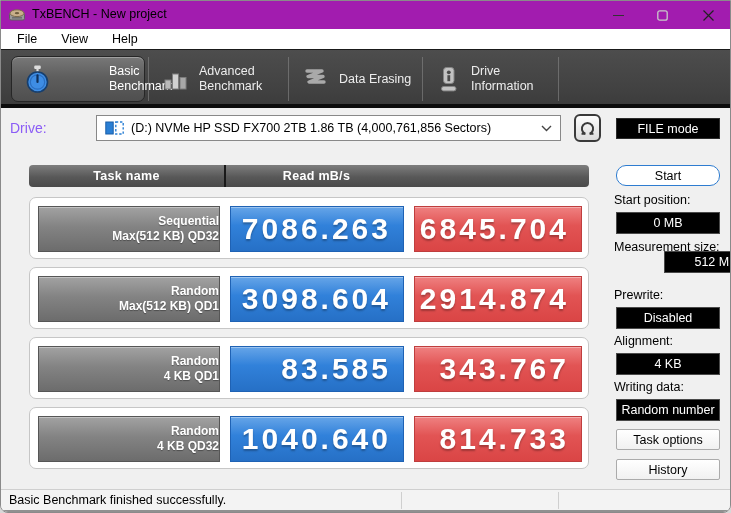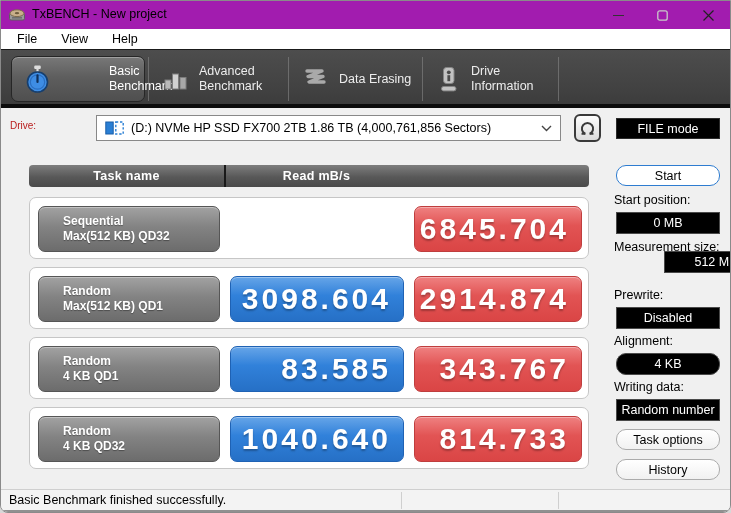--- a/index.html
+++ b/index.html
@@ -21,60 +21,60 @@
   .tabbar{ position:absolute; left:0; top:48px; width:100%; height:59px;
     background:linear-gradient(180deg,#4d4d4d 0%,#424242 70%,#3c3c3c 100%);
     border-top:1px solid #1a1a1a; border-bottom:4px solid #0c0c0c; }
   .tab{ position:absolute; top:6px; height:46px; display:flex; align-items:center; color:#ededed; font-size:12.5px; }
   .tab .tab-label{ line-height:15px; }
   .tab.active{ background:linear-gradient(180deg,#787878 0%,#5e5e5e 45%,#4f4f4f 100%);
     border:1px solid #262626; border-radius:7px; box-shadow:inset 0 1px 0 rgba(255,255,255,.3); color:#fff;gap:48px; }
   .tab-sep{ position:absolute; top:7px; height:44px; width:1px; background:#8c8c8c; opacity:.55; }
   .tab-icon{ margin:0 10px 0 12px; display:flex; }
   
-  .drive-label{ position:absolute; left:9px; top:119px; font-size:10px; color:#b91c1c; }
+  .drive-label{ position:absolute; left:9px; top:119px; font-size:14px; color:#8b5cf6; }
   .drive-select{ position:absolute; left:95px; top:114px; width:465px; height:26px; background:#fff;
     border:1px solid #888; display:flex; align-items:center; padding:0 8px; }
   .drive-select .txt{ font-size:12.5px; color:#000; margin-left:7px; white-space:nowrap; overflow:hidden; }
   .drive-select .chev{ margin-left:auto; display:flex; }
   .refresh-btn{ position:absolute; left:573px; top:113px; width:27px; height:28px;
     background:linear-gradient(180deg,#fdfdfd,#dcdcdc); border:2px solid #3a3a3a; border-radius:6px;
     display:flex; align-items:center; justify-content:center; }
   .filemode-btn{ position:absolute; left:615px; top:117px; width:104px; height:21px; background:#000; color:#fff;
     font-size:12.5px; display:flex; align-items:center; justify-content:center; border:1px solid #2b2b2b; }
   
   .tbl-header{ position:absolute; left:28px; top:164px; width:560px; height:22px; border-radius:4px;
     background:linear-gradient(180deg,#7e7e7e 0%,#585858 55%,#4a4a4a 100%);
     display:grid; grid-template-columns:195px 183px 1fr; align-items:center; }
   .tbl-header .hcell{ text-align:center; color:#fff; font-weight:bold; font-size:12.5px; letter-spacing:.3px; }
   .tbl-header .hcell + .hcell{ border-left:2px solid #191919; height:100%; line-height:22px; }
   .row-card{ position:absolute; left:28px; width:560px; height:62px; background:#fff;
     border:1px solid #c6c6c6; border-radius:7px; }
-  .row-card .btn{ position:absolute; top:8px; height:46px; border-radius:7px; }
+  .row-card .btn{ position:absolute; top:8px; height:46px; border-radius:0;text-align:right; }
   .task-btn{ left:8px; width:182px;
     background:linear-gradient(180deg,#a2a2a2 0%,#838383 45%,#6c6c6c 100%);
     border:1px solid #565656; color:#fff; font-weight:bold; font-size:12px; line-height:15px;
     display:flex; flex-direction:column; justify-content:center; padding-left:24px;
     text-shadow:0 1px 1px rgba(0,0,0,.35); box-shadow:inset 0 1px 0 rgba(255,255,255,.35); }
   .num-btn{ display:flex; align-items:center; justify-content:flex-end; padding-right:12px;
     color:#fff; font-weight:bold; font-size:30px; letter-spacing:3px;
     text-shadow:0 2px 2px rgba(0,0,0,.28); box-shadow:inset 0 1px 0 rgba(255,255,255,.35); }
   .read-btn{ left:200px; width:174px;
     background:linear-gradient(180deg,#66a5e8 0%,#3181da 42%,#2670c6 100%); border:1px solid #1f62b4; }
   .write-btn{ left:384px; width:168px;
     background:linear-gradient(180deg,#ef8181 0%,#e25454 42%,#da4545 100%); border:1px solid #bf3e3e; }
   
   .side-label{ position:absolute; left:613px; font-size:12.5px; color:#000; }
   .black-field{ position:absolute; left:615px; width:104px; height:22px; background:#000; color:#fff;
     font-size:12.5px; display:flex; align-items:center; justify-content:center; border:1px solid #4a4a4a; }
   .start-btn{ position:absolute; left:615px; top:164px; width:104px; height:21px; background:#fff;
     border:1px solid #2e7cd0; border-radius:10px; font-size:12.5px; color:#000;
     display:flex; align-items:center; justify-content:center; }
   .white-btn{ position:absolute; left:615px; width:104px; height:21px; background:linear-gradient(180deg,#fff,#f1f1f1);
-    border:1px solid #ababab; border-radius:10px; font-size:12.5px; color:#000;
+    border:1px solid #ababab; border-radius:2px; font-size:12.5px; color:#000;
     display:flex; align-items:center; justify-content:center; }
   
   .statusbar{ position:absolute; left:0; top:488px; width:100%; height:21px; background:#f3f3f3; border-top:1px solid #cfcfcf; }
   .status-text{ position:absolute; left:8px; top:3px; font-size:12.5px; color:#000; }
   .status-sep{ position:absolute; top:2px; height:17px; width:1px; background:#cfcfcf; }
   .bottom-strip{ position:absolute; left:0; top:509px; width:100%; height:4px; background:#909090; border-radius:0 0 7px 7px; }
 </style>
 </head>
 <body>
 
@@ -191,20 +191,21 @@
   <div class="tbl-header">
     <span class="hcell">Task name</span>
     <span class="hcell">Read mB/s</span>
   </div>
 
   <div class="row-card" style="top:196px;">
     <div class="btn task-btn">
       <span>Sequential</span>
       <span>Max(512 KB) QD32</span>
     </div>
+    <div class="btn num-btn read-btn">7086.263</div>
     <div class="btn num-btn write-btn">6845.704</div>
   </div>
 
   <div class="row-card" style="top:266px;">
     <div class="btn task-btn">
       <span>Random</span>
       <span>Max(512 KB) QD1</span>
     </div>
     <div class="btn num-btn read-btn">3098.604</div>
     <div class="btn num-btn write-btn">2914.874</div>
@@ -233,21 +234,21 @@
   <span class="side-label" style="top:192px;">Start position:</span>
   <div class="black-field" style="top:211px;">0 MB</div>
 
   <span class="side-label" style="top:239px;">Measurement size:</span>
   <div class="black-field" style="top:250px;margin-left:48px;">512 MB</div>
 
   <span class="side-label" style="top:287px;">Prewrite:</span>
   <div class="black-field" style="top:306px;">Disabled</div>
 
   <span class="side-label" style="top:333px;">Alignment:</span>
-  <div class="black-field" style="top:352px;border-radius:10px;">4 KB</div>
+  <div class="black-field" style="top:352px;">4 KB</div>
 
   <span class="side-label" style="top:379px;">Writing data:</span>
   <div class="black-field" style="top:398px;">Random number</div>
 
   <div class="white-btn" style="top:428px;">Task options</div>
   <div class="white-btn" style="top:458px;">History</div>
 
   <div class="statusbar">
     <span class="status-text">Basic Benchmark finished successfully.</span>
     <span class="status-sep" style="left:400px;"></span>

